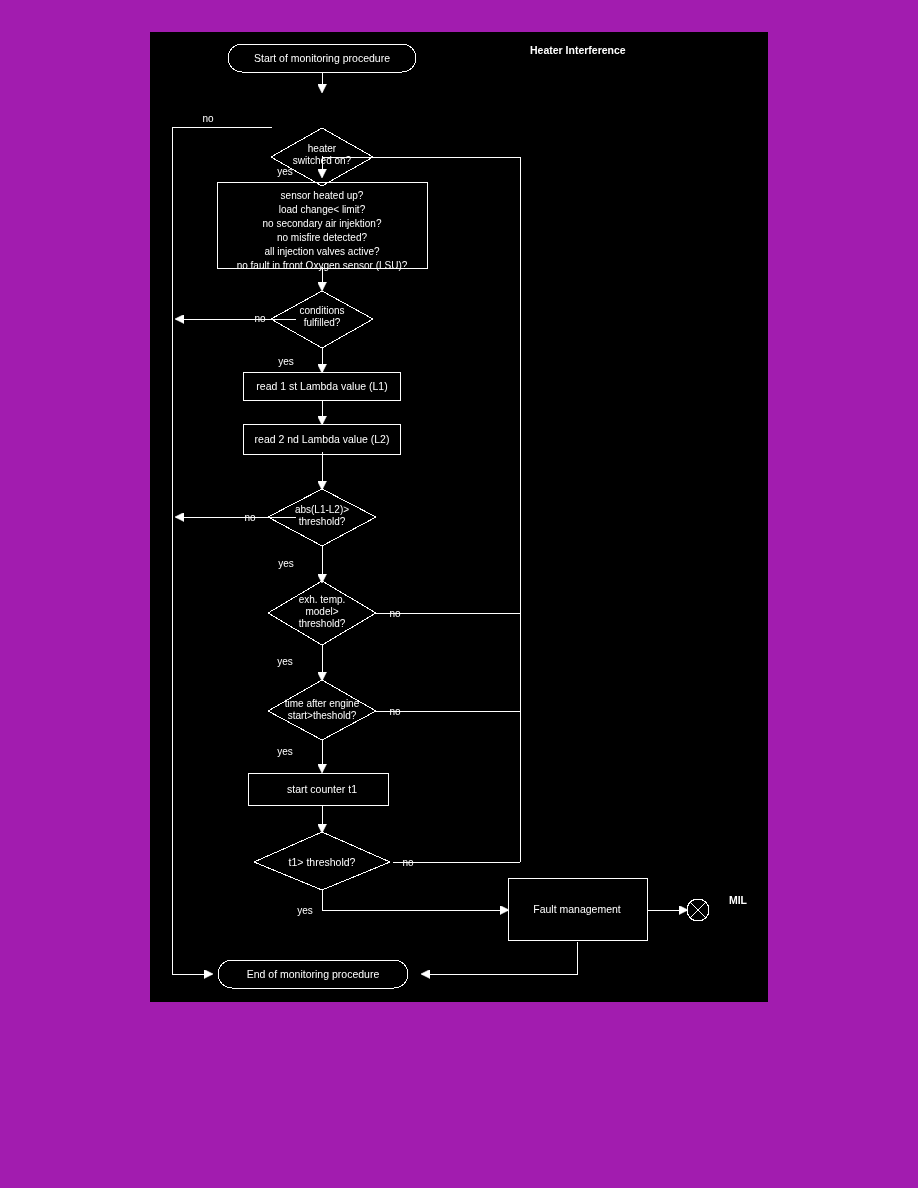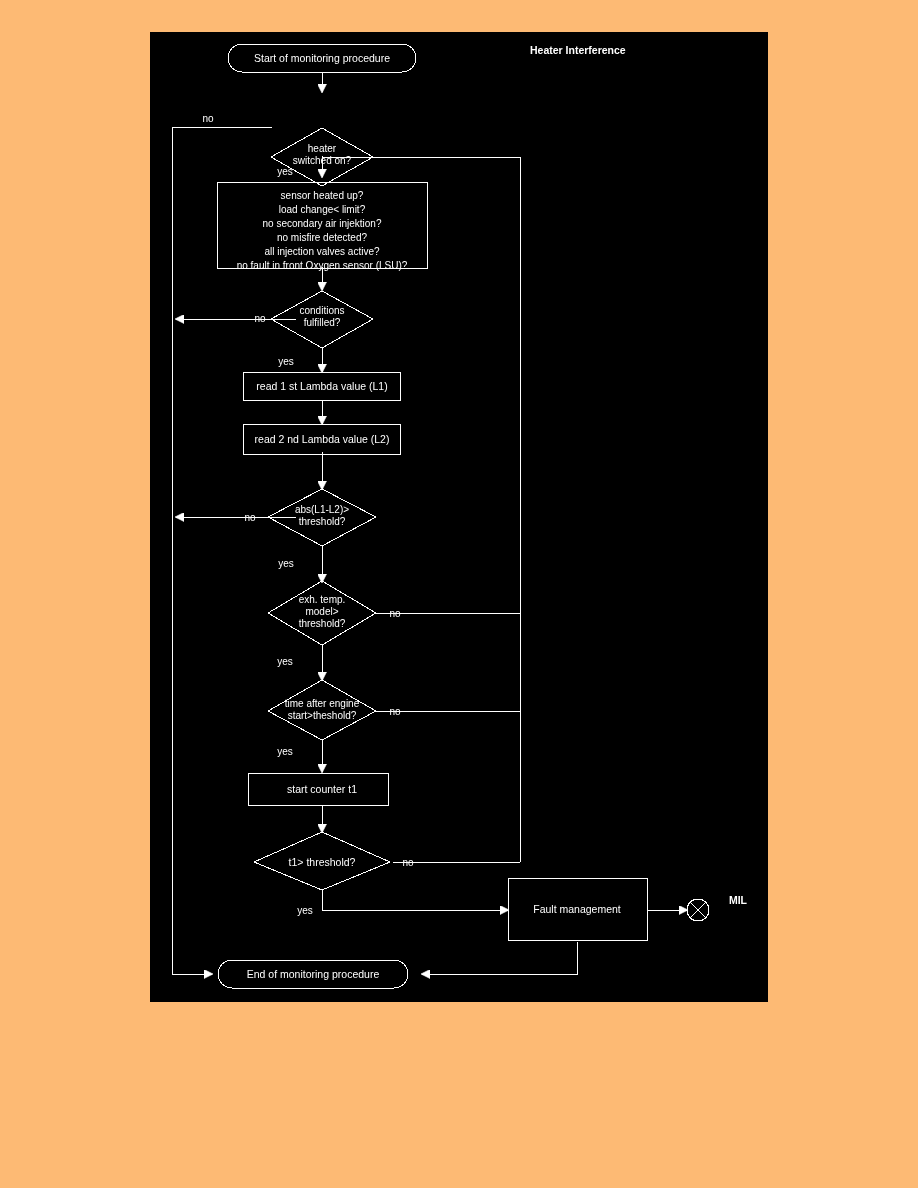--- a/index.html
+++ b/index.html
@@ -1,17 +1,17 @@
 <!DOCTYPE html>
 <html><head>
 <meta charset="utf-8">
 <style>
   html,body{margin:0;padding:0;background:#ffffff;}
   body{width:918px;height:1188px;font-family:"Liberation Sans",sans-serif;}
-  #page{position:relative;width:918px;height:1188px;background:#fdba74;overflow:hidden;}
+  #page{position:relative;width:918px;height:1188px;background:#a21caf;overflow:hidden;}
   #canvas{position:absolute;left:150px;top:32px;width:618px;height:970px;background:#000000;}
   #flow{position:absolute;left:0;top:0;width:618px;height:970px;}
   #title{position:absolute;left:380px;top:12px;color:#ffffff;font-size:10.5px;font-weight:bold;white-space:nowrap;}
   svg text{fill:#ffffff;font-family:"Liberation Sans",sans-serif;}
 </style>
 </head>
 <body>
 
 <div id="page">
   <div id="canvas">

